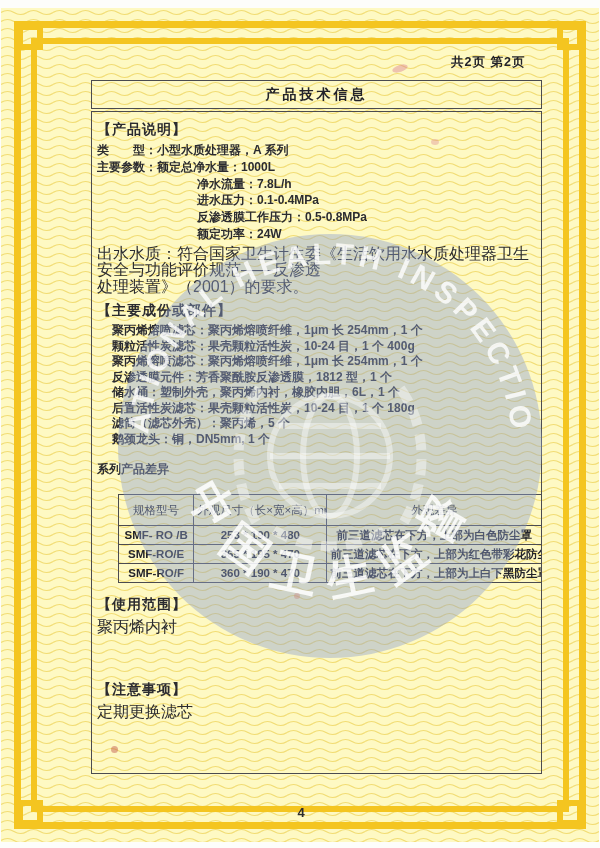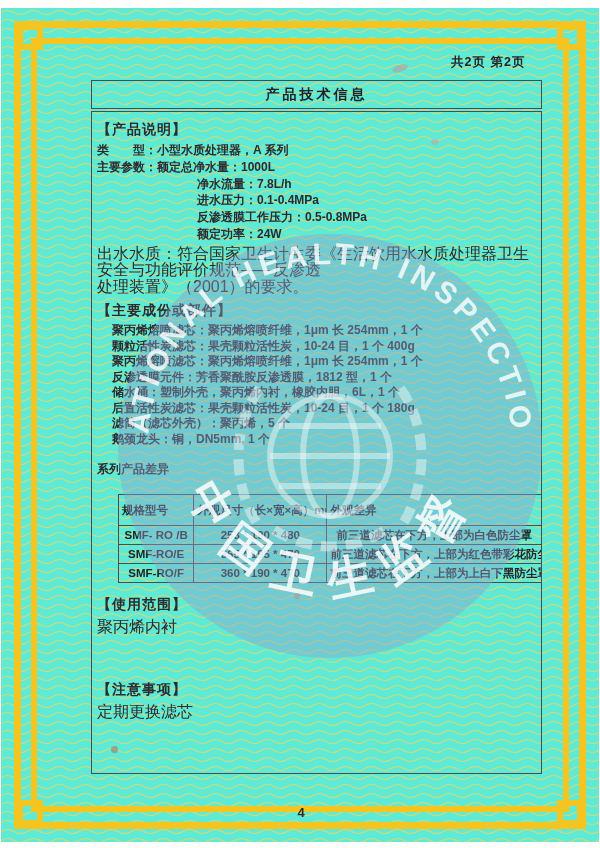--- a/index.html
+++ b/index.html
@@ -1,18 +1,18 @@
 <!DOCTYPE html>
 <html><head>
 <meta charset="utf-8">
 <style>
   html,body{margin:0;padding:0;background:#ffffff;}
   .stage{position:relative;width:600px;height:848px;overflow:hidden;background:#fdfdfb;
          font-family:"Liberation Sans","DejaVu Sans",sans-serif;}
-  .page{position:absolute;left:1px;top:8px;width:598px;height:834px;background:#5eead4;}
+  .page{position:absolute;left:1px;top:8px;width:598px;height:834px;background:#fef9c3;}
   .wave-bg{position:absolute;left:0;top:0;width:100%;height:100%;}
   
   .frame-outer{position:absolute;left:13px;top:13px;right:13px;bottom:13px;
                border:7px solid #f4c520;pointer-events:none;}
   .frame-inner{position:absolute;left:30px;top:30px;right:30px;bottom:30px;
                border:6px solid #f4c520;pointer-events:none;}
   .knot{position:absolute;width:14px;height:14px;border:6px solid #f4c520;pointer-events:none;}
   .knot.tl{left:16px;top:16px;} .knot.tr{right:16px;top:16px;}
   .knot.bl{left:16px;bottom:16px;} .knot.br{right:16px;bottom:16px;}
   
@@ -28,21 +28,21 @@
                padding:8px 0 0 5px;color:#2b2b30;}
   .sec-heading{font-size:14px;font-weight:700;letter-spacing:1px;margin:0 0 4px 0;line-height:18px;}
   .spec-line{font-size:12px;font-weight:600;line-height:16.8px;white-space:pre;}
   .ind1{} .ind2{margin-left:100px;}
   .body-line{font-size:16px;font-weight:400;line-height:16.5px;}
   .comp-line{font-size:12px;font-weight:600;line-height:15.5px;margin-left:15px;}
   .series-label{font-size:12px;font-weight:600;margin-top:14px;}
   table.series{border-collapse:collapse;margin:16px 0 0 21px;table-layout:fixed;width:424px;}
   table.series th,table.series td{border:1px solid #4b4b50;font-size:11.5px;color:#23232a;
       padding:1px 3px;overflow:hidden;white-space:nowrap;}
-  table.series th{height:28px;font-weight:700;text-align:left;}
+  table.series th{height:28px;font-weight:400;text-align:center;}
   table.series td{height:16px;font-weight:600;text-align:center;}
   .col-model{width:74px;} .col-size{width:131px;} .col-diff{width:211px;}
   .gap-lg{margin-top:12px;} .gap-sm{margin-top:6px;} .gap-xl{margin-top:44px;}
   
   .watermark{position:absolute;left:113px;top:222px;width:432px;height:432px;pointer-events:none;}
   
   .page-number{position:absolute;left:0;top:797px;width:600px;text-align:center;
                font-size:13px;font-weight:600;color:#2b2b30;}
   
   .artifact{position:absolute;border-radius:50%;pointer-events:none;}

